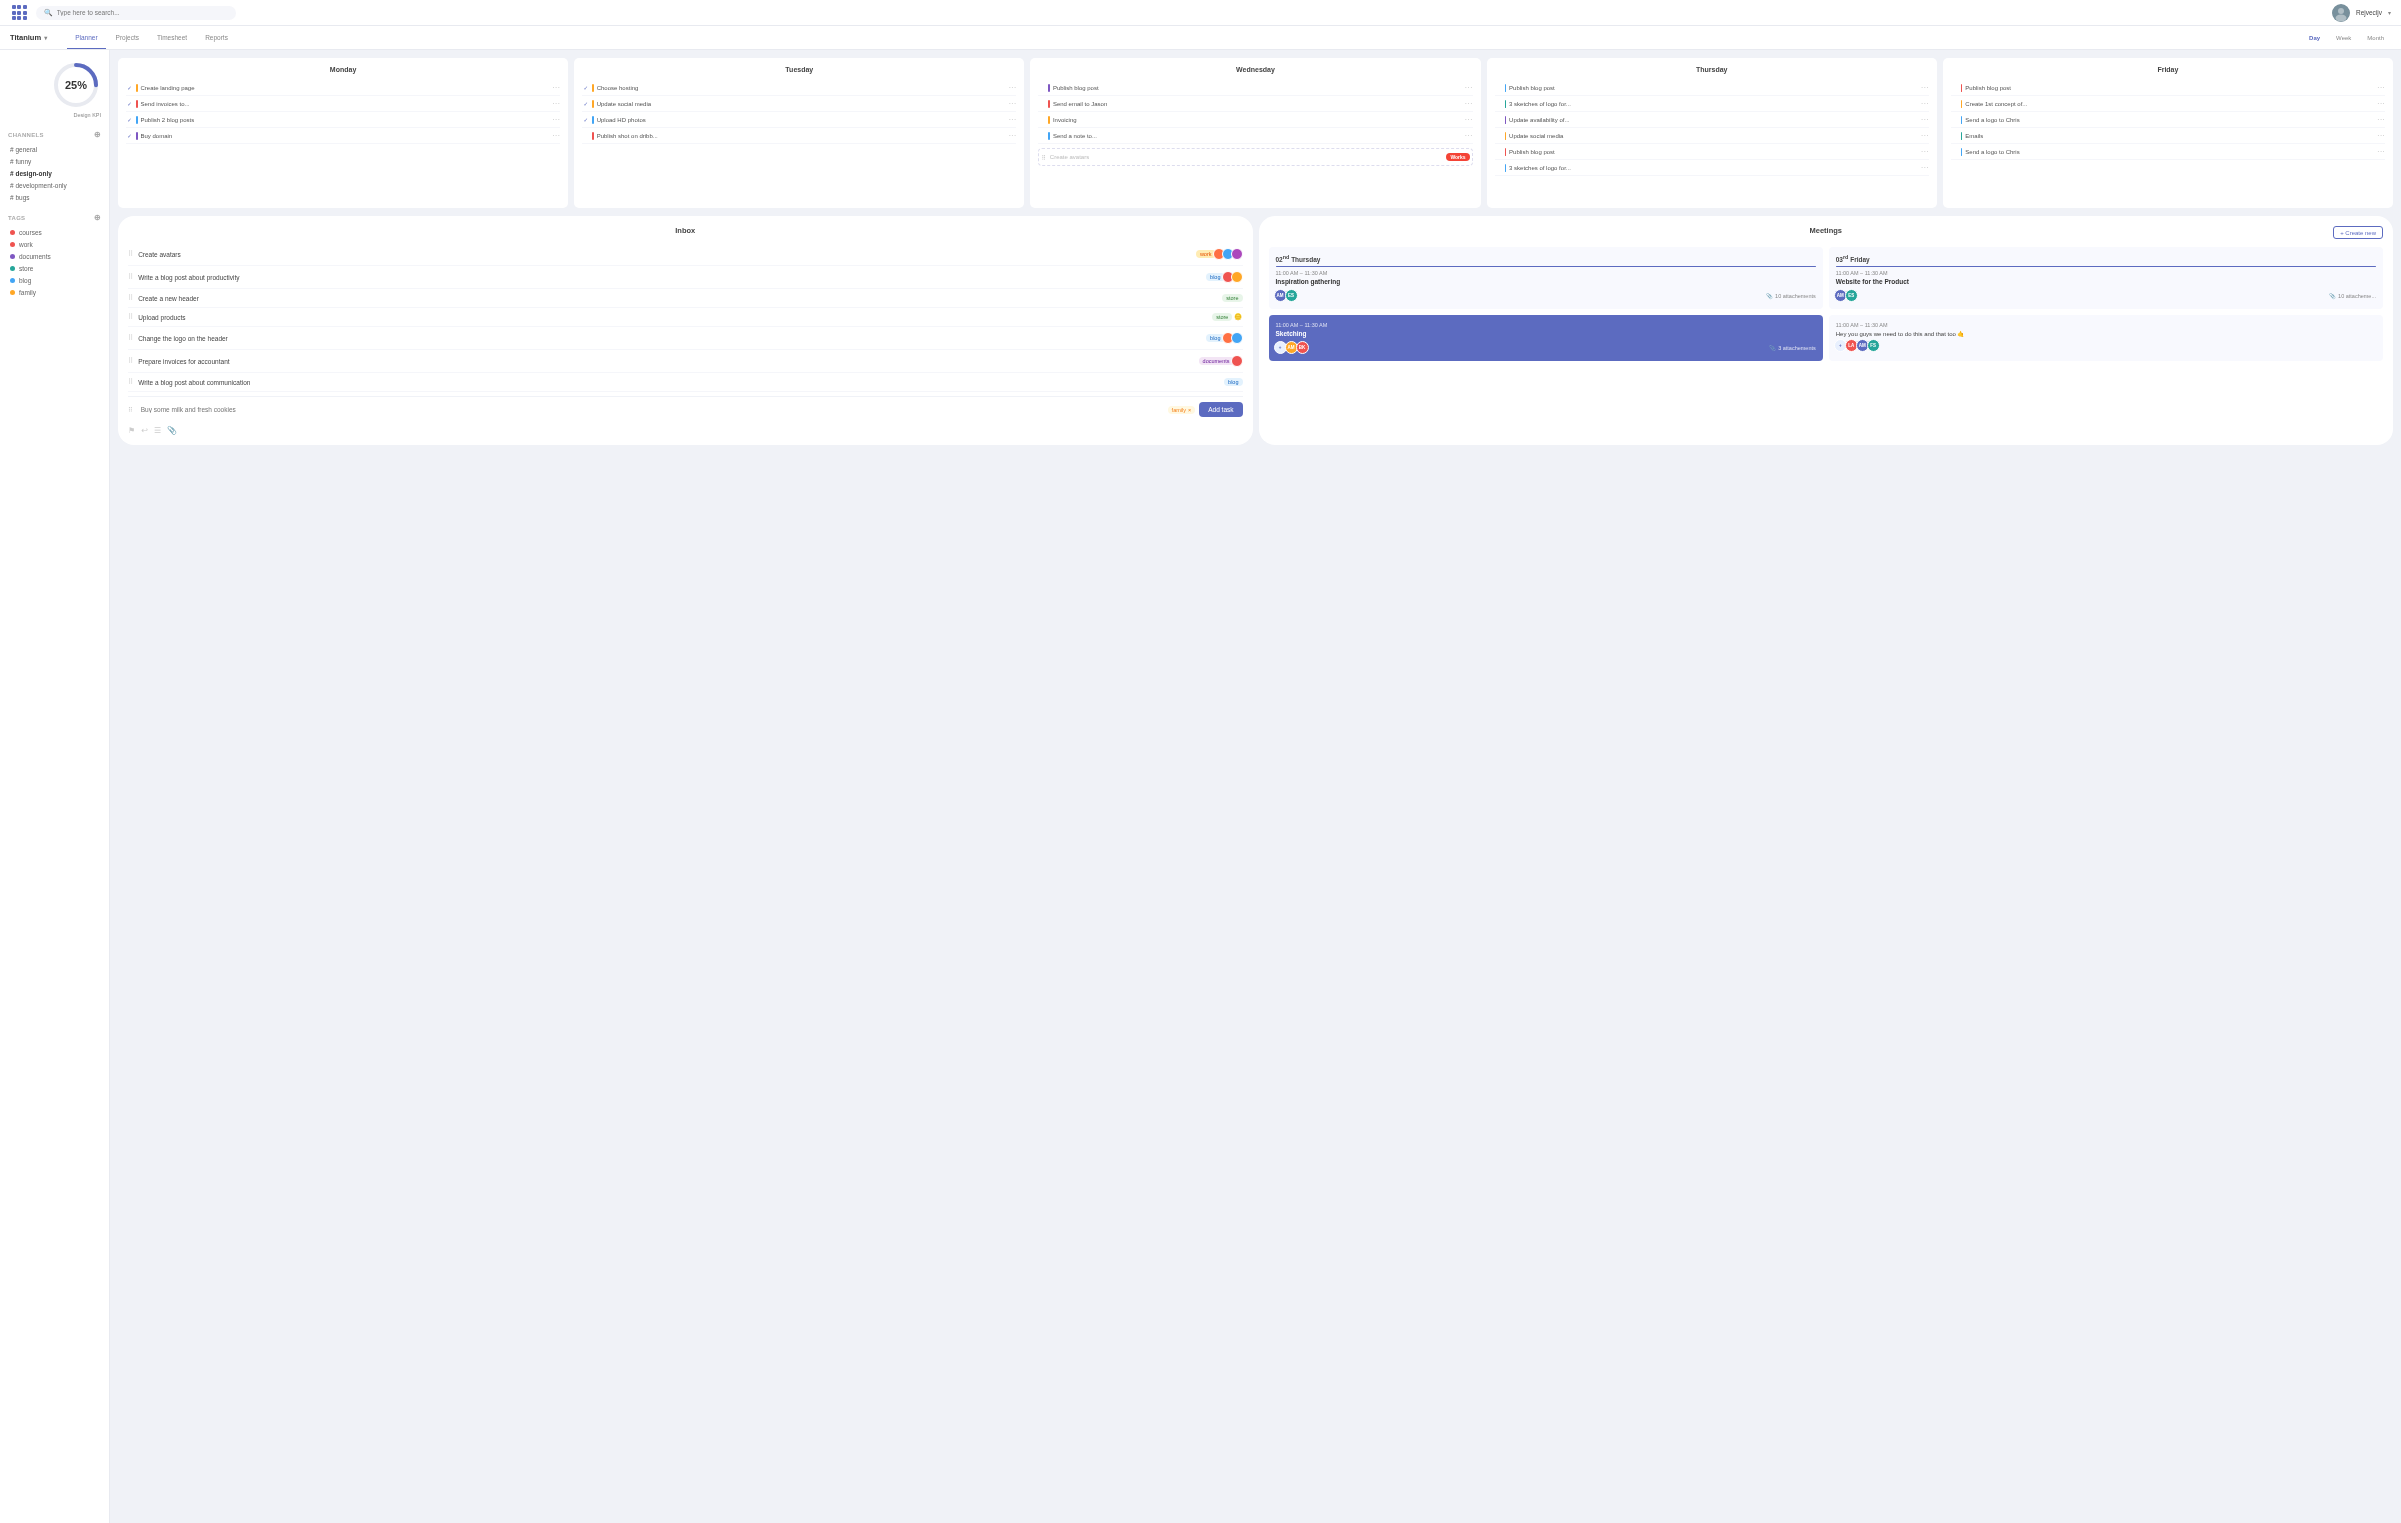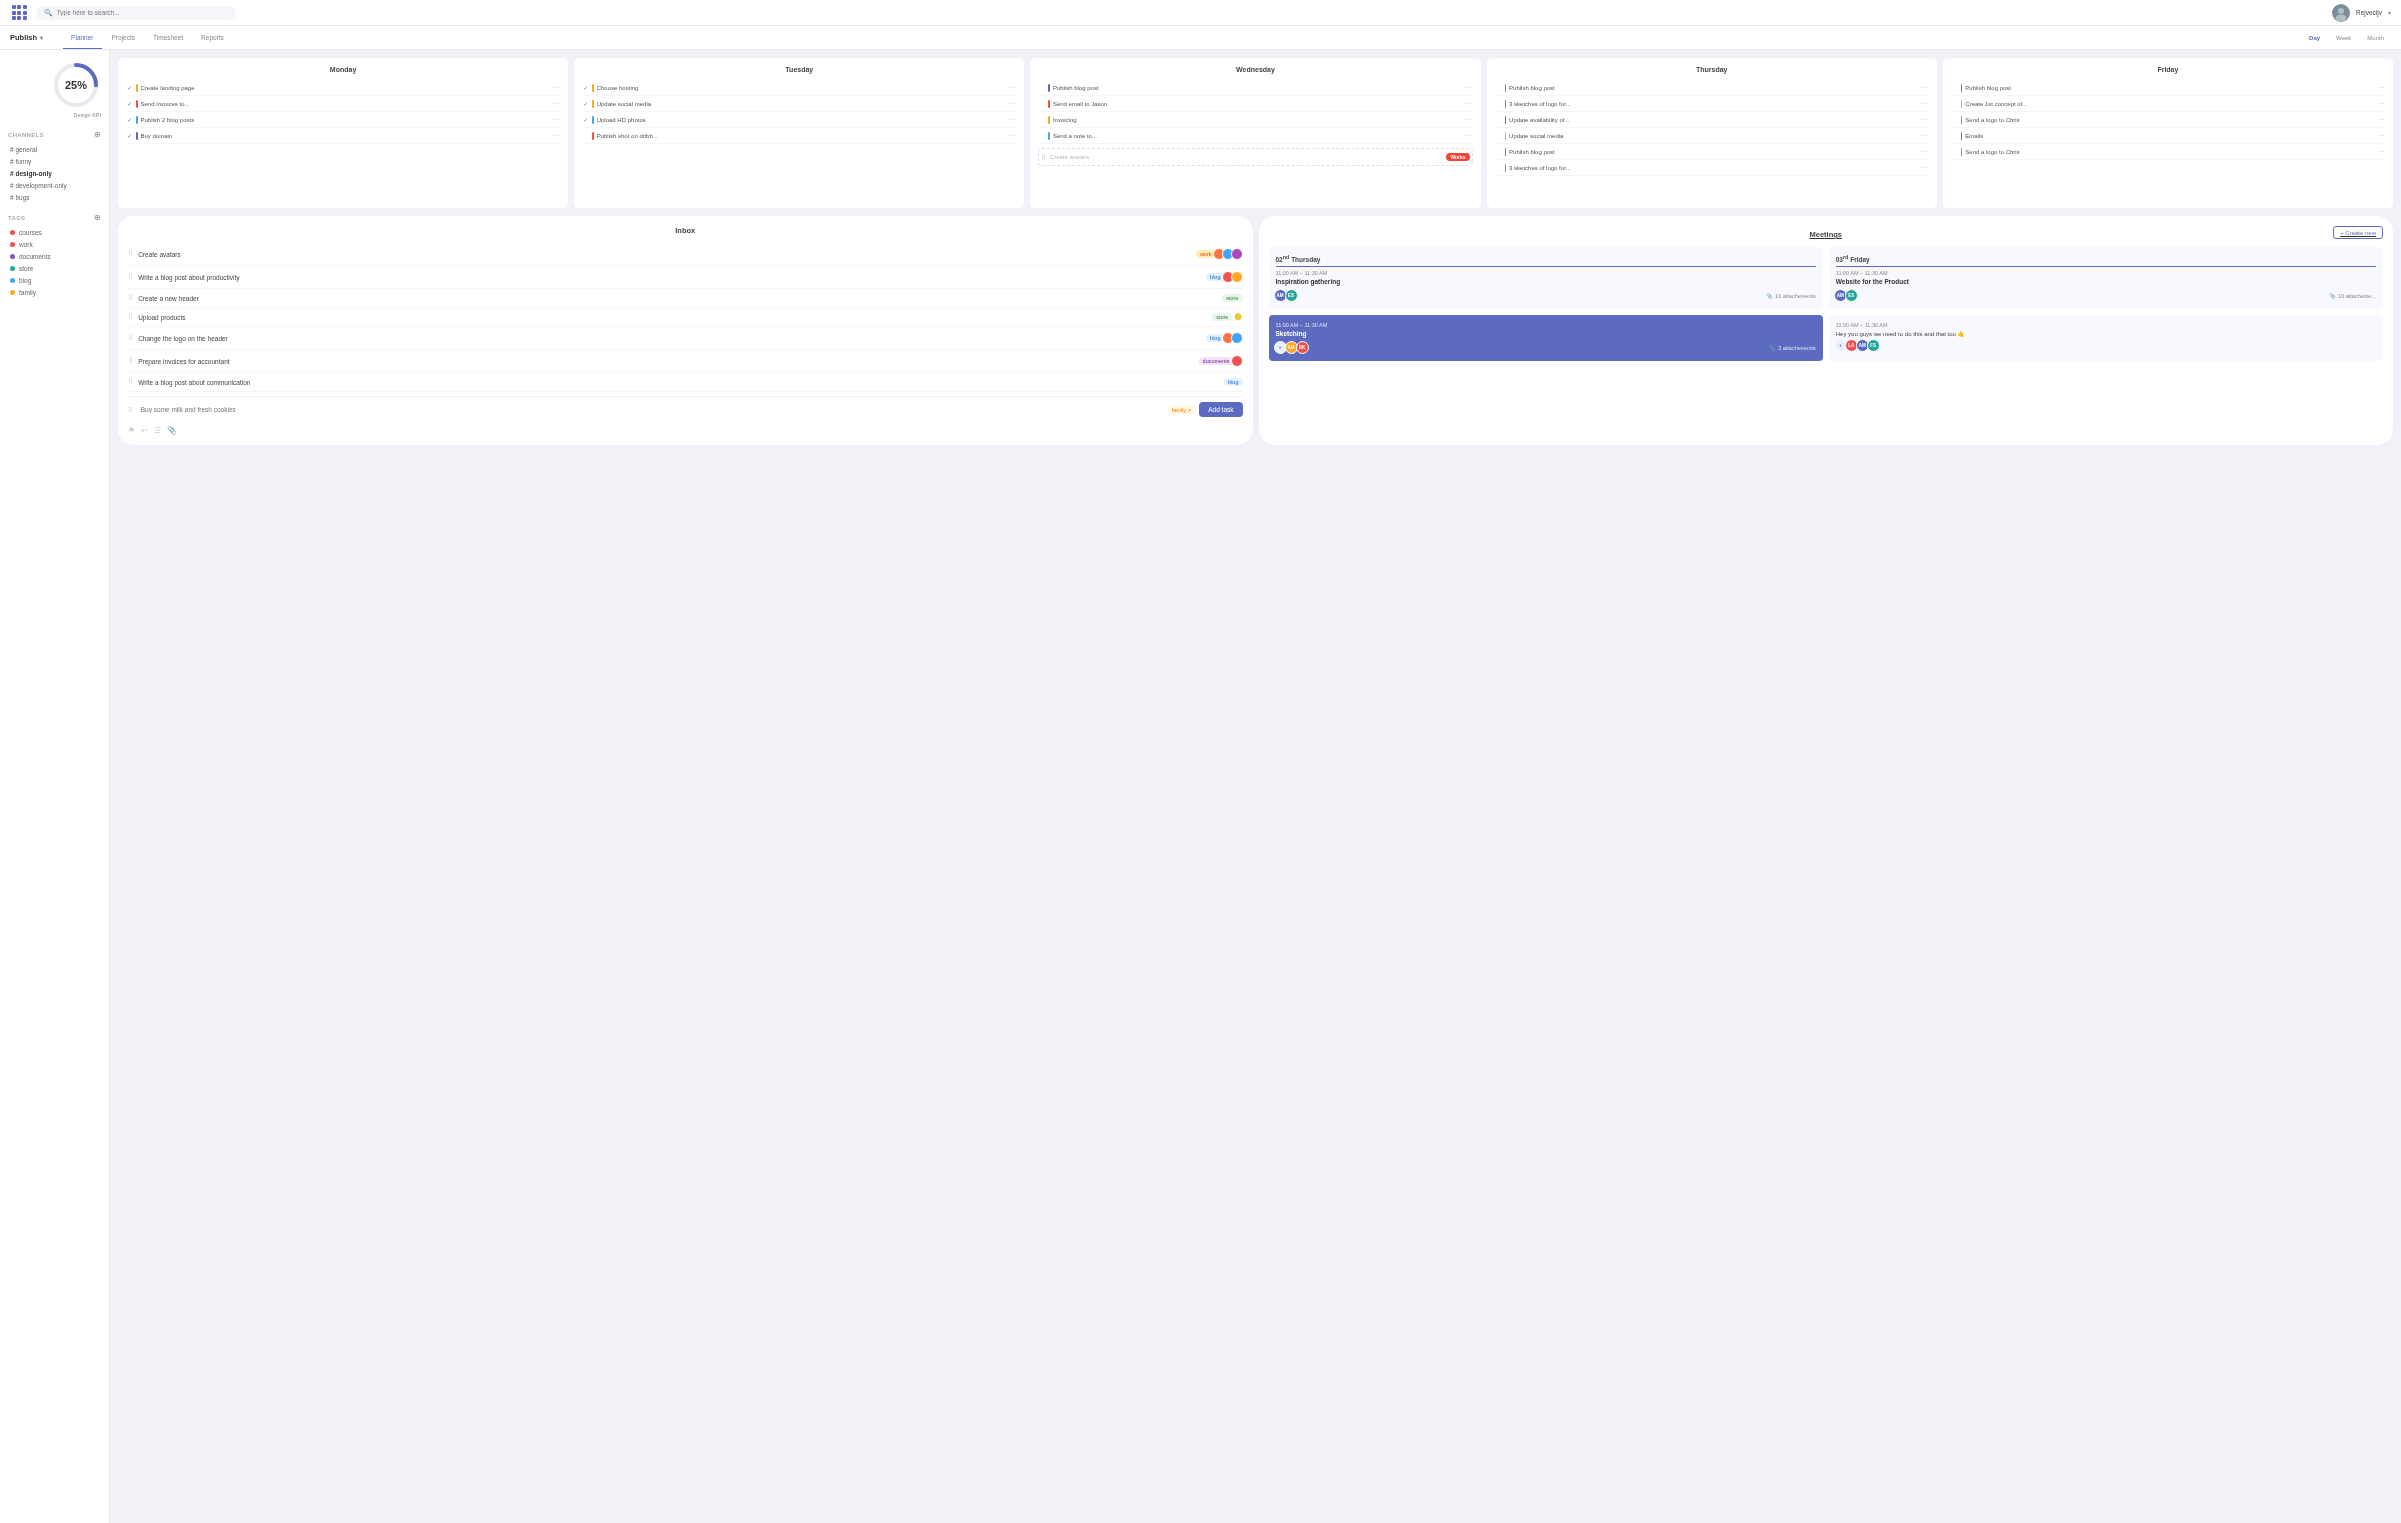--- a/index.html
+++ b/index.html
@@ -81,21 +81,21 @@
     .inbox-text { font-size: 6.5px; color: #444; flex: 1; }
     .tag-badge { display: inline-block; padding: 1px 4px; border-radius: 5px; font-size: 5.5px; font-weight: 500; margin-left: 3px; }
     .tag-work { background: #ffecb3; color: #e65100; }
     .tag-blog { background: #e3f2fd; color: #1565c0; }
     .tag-store { background: #e8f5e9; color: #2e7d32; }
     .tag-documents { background: #f3e5f5; color: #6a1b9a; }
     .avatars-row { display: flex; margin-left: auto; }
     .mini-avatar { width: 12px; height: 12px; border-radius: 50%; background: #90a4ae; border: 1px solid #fff; margin-left: -3px; font-size: 4.5px; color: #fff; display: flex; align-items: center; justify-content: center; font-weight: 600; }
 
     
-    .meetings-header { display: flex; align-items: flex-end; justify-content: space-between; margin-bottom: 8px; text-decoration: underline; }
+    .meetings-header { display: flex; align-items: flex-start; justify-content: space-between; margin-bottom: 8px; }
     .meetings-title { font-size: 7.5px; font-weight: 600; color: #444; text-align: center; flex: 1; }
     .create-new-btn { background: #fff; border: 0.8px solid #5c6bc0; color: #5c6bc0; font-size: 6px; padding: 2.5px 6px; border-radius: 3px; cursor: pointer; }
     .meetings-grid { display: grid; grid-template-columns: 1fr 1fr; gap: 6px; }
     .meeting-card { background: #f8f9fe; border-radius: 4px; padding: 7px; }
     .meeting-card.blue-bg { background: #5c6bc0; color: #fff; }
     .meeting-date { font-size: 6.5px; font-weight: 600; color: #444; margin-bottom: 1px; }
     .meeting-divider { height: 1px; background: #5c6bc0; margin: 3px 0; border-radius: 1px; }
     .meeting-time { font-size: 5.5px; color: #888; margin-bottom: 2px; }
     .meeting-card.blue-bg .meeting-time { color: rgba(255,255,255,0.8); }
     .meeting-name { font-size: 6.5px; font-weight: 600; color: #333; margin-bottom: 4px; }
@@ -150,21 +150,21 @@
           <ellipse cx="18" cy="28" rx="11" ry="7" fill="#b0bec5"></ellipse>
         </svg>
     </div>
     <span class="user-name">Rejvecijv</span>
     <span class="chevron">▾</span>
   </div>
 </nav>
 
 <nav class="sec-nav">
   <div class="workspace-name">
-    <span>Publish</span>
+    <span>Titanium</span>
     <span class="chevron">▾</span>
   </div>
   <div class="nav-tabs" id="nav-tabs">
       <div class="nav-tab active">Planner</div>
       <div class="nav-tab">Projects</div>
       <div class="nav-tab">Timesheet</div>
       <div class="nav-tab">Reports</div>
     </div>
   <div class="view-toggle" id="view-toggle">
       <button class="view-btn active">Day</button>

